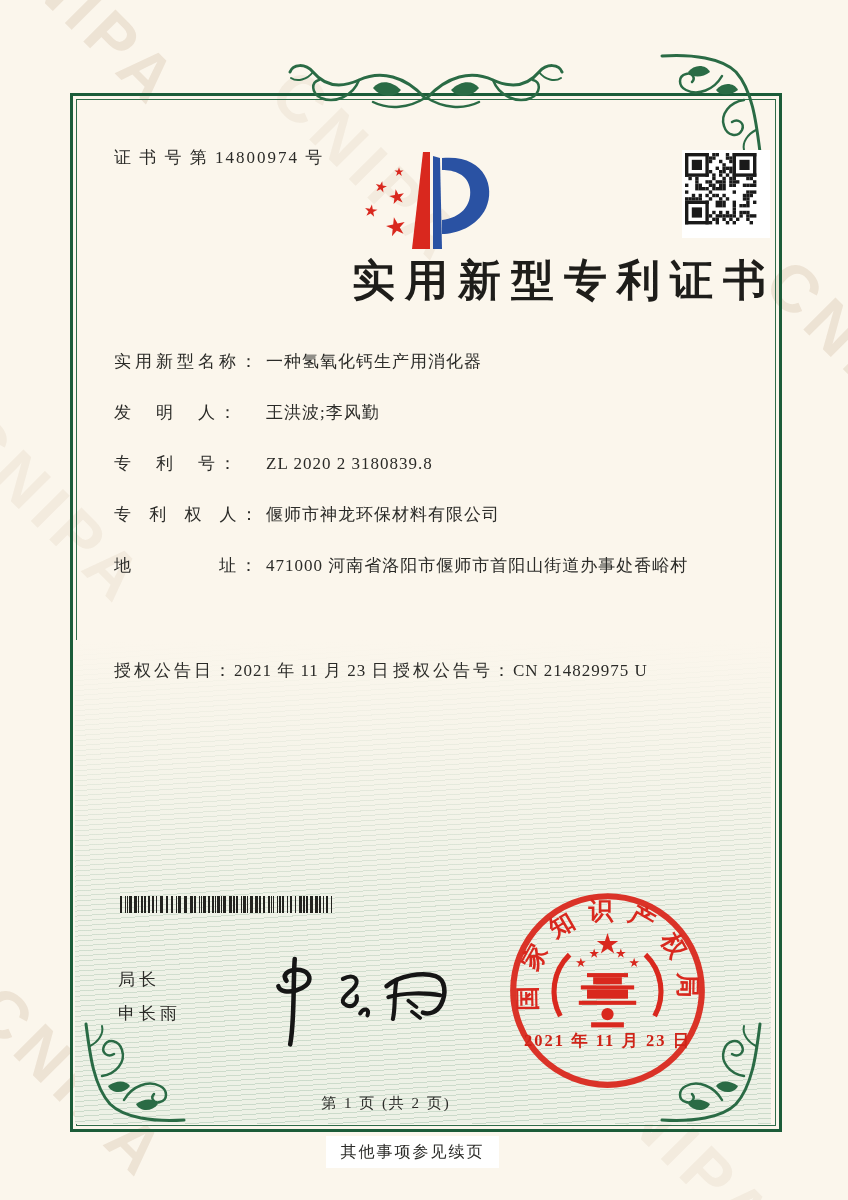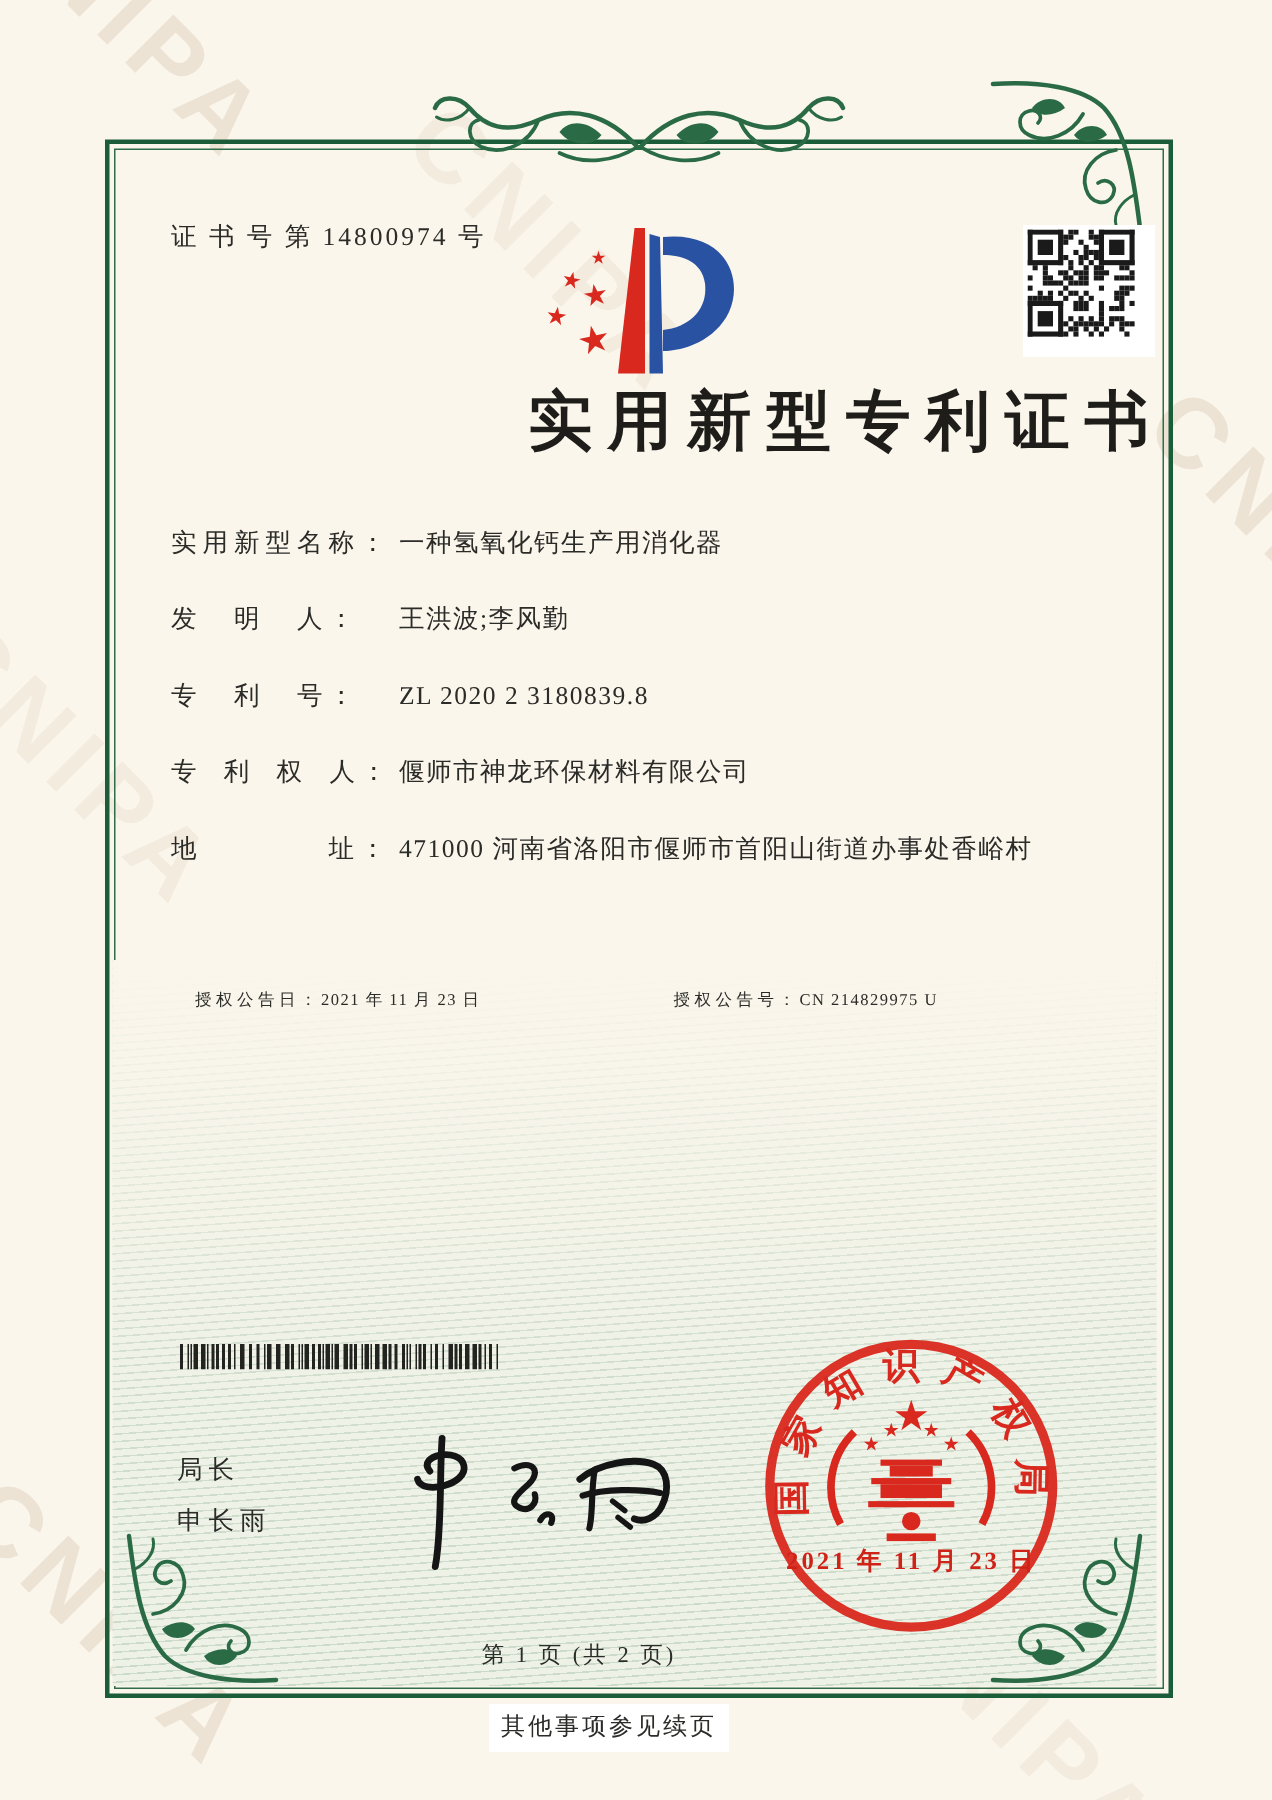--- a/index.html
+++ b/index.html
@@ -37,21 +37,21 @@
   .qr{position:absolute; left:682px; top:150px; width:82px; height:82px; background:#fff; padding:3px;}
   .title{
     position:absolute; left:70px; top:252px; width:706px; text-align:right;
     font-size:43px; font-weight:bold; letter-spacing:10px; color:#1e1d1a;
   }
   
   .fields{position:absolute; left:114px; top:350px; width:640px;}
   .frow{height:51px; font-size:17px;}
   .flabel{display:inline-block; min-width:152px; letter-spacing:4px;font-family:Liberation Mono, monospace;}
   .fvalue{letter-spacing:1px;}
-  .grant-row{position:absolute; left:130px; top:659px; width:640px; font-size:11px; display:flex;gap:40px;}
+  .grant-row{position:absolute; left:114px; top:659px; width:640px; font-size:17px; display:flex;}
   .grant-a{width:279px;}
   .grant-b{flex:1;}
   .glabel{letter-spacing:3px;}
   
   .paras{
     position:absolute; left:114px; top:696px; width:634px;
     font-size:16.5px; line-height:27px; text-align:justify;
   }
   .paras p{margin:0; text-indent:2em;}
   
@@ -59,21 +59,21 @@
   .sig-title{position:absolute; left:118px; top:968px; font-size:17px; letter-spacing:4px;}
   .sig-name{position:absolute; left:118px; top:1002px; font-size:17px; letter-spacing:4px;}
   .sig-hand{position:absolute; left:252px; top:948px;}
   .seal{position:absolute; left:505px; top:888px;}
   .seal-date{
     position:absolute; left:524px; top:1030px; font-size:16.5px;
     color:#cf2318; letter-spacing:2px; white-space:nowrap; font-weight:bold;
   }
   .page-num{position:absolute; left:70px; top:1094px; width:632px; text-align:center; font-size:15px; letter-spacing:2px;}
   .note-box{
-    position:absolute; left:326px; top:1136px; width:160px; height:32px;
+    position:absolute; left:326px; top:1136px; width:173px; height:32px;
     background:#ffffff; text-align:center; line-height:32px; font-size:16px; letter-spacing:2px;
   }
 </style>
 </head>
 <body>
 
 <div class="page">
 
   <svg width="0" height="0" style="position:absolute">
     <defs>

